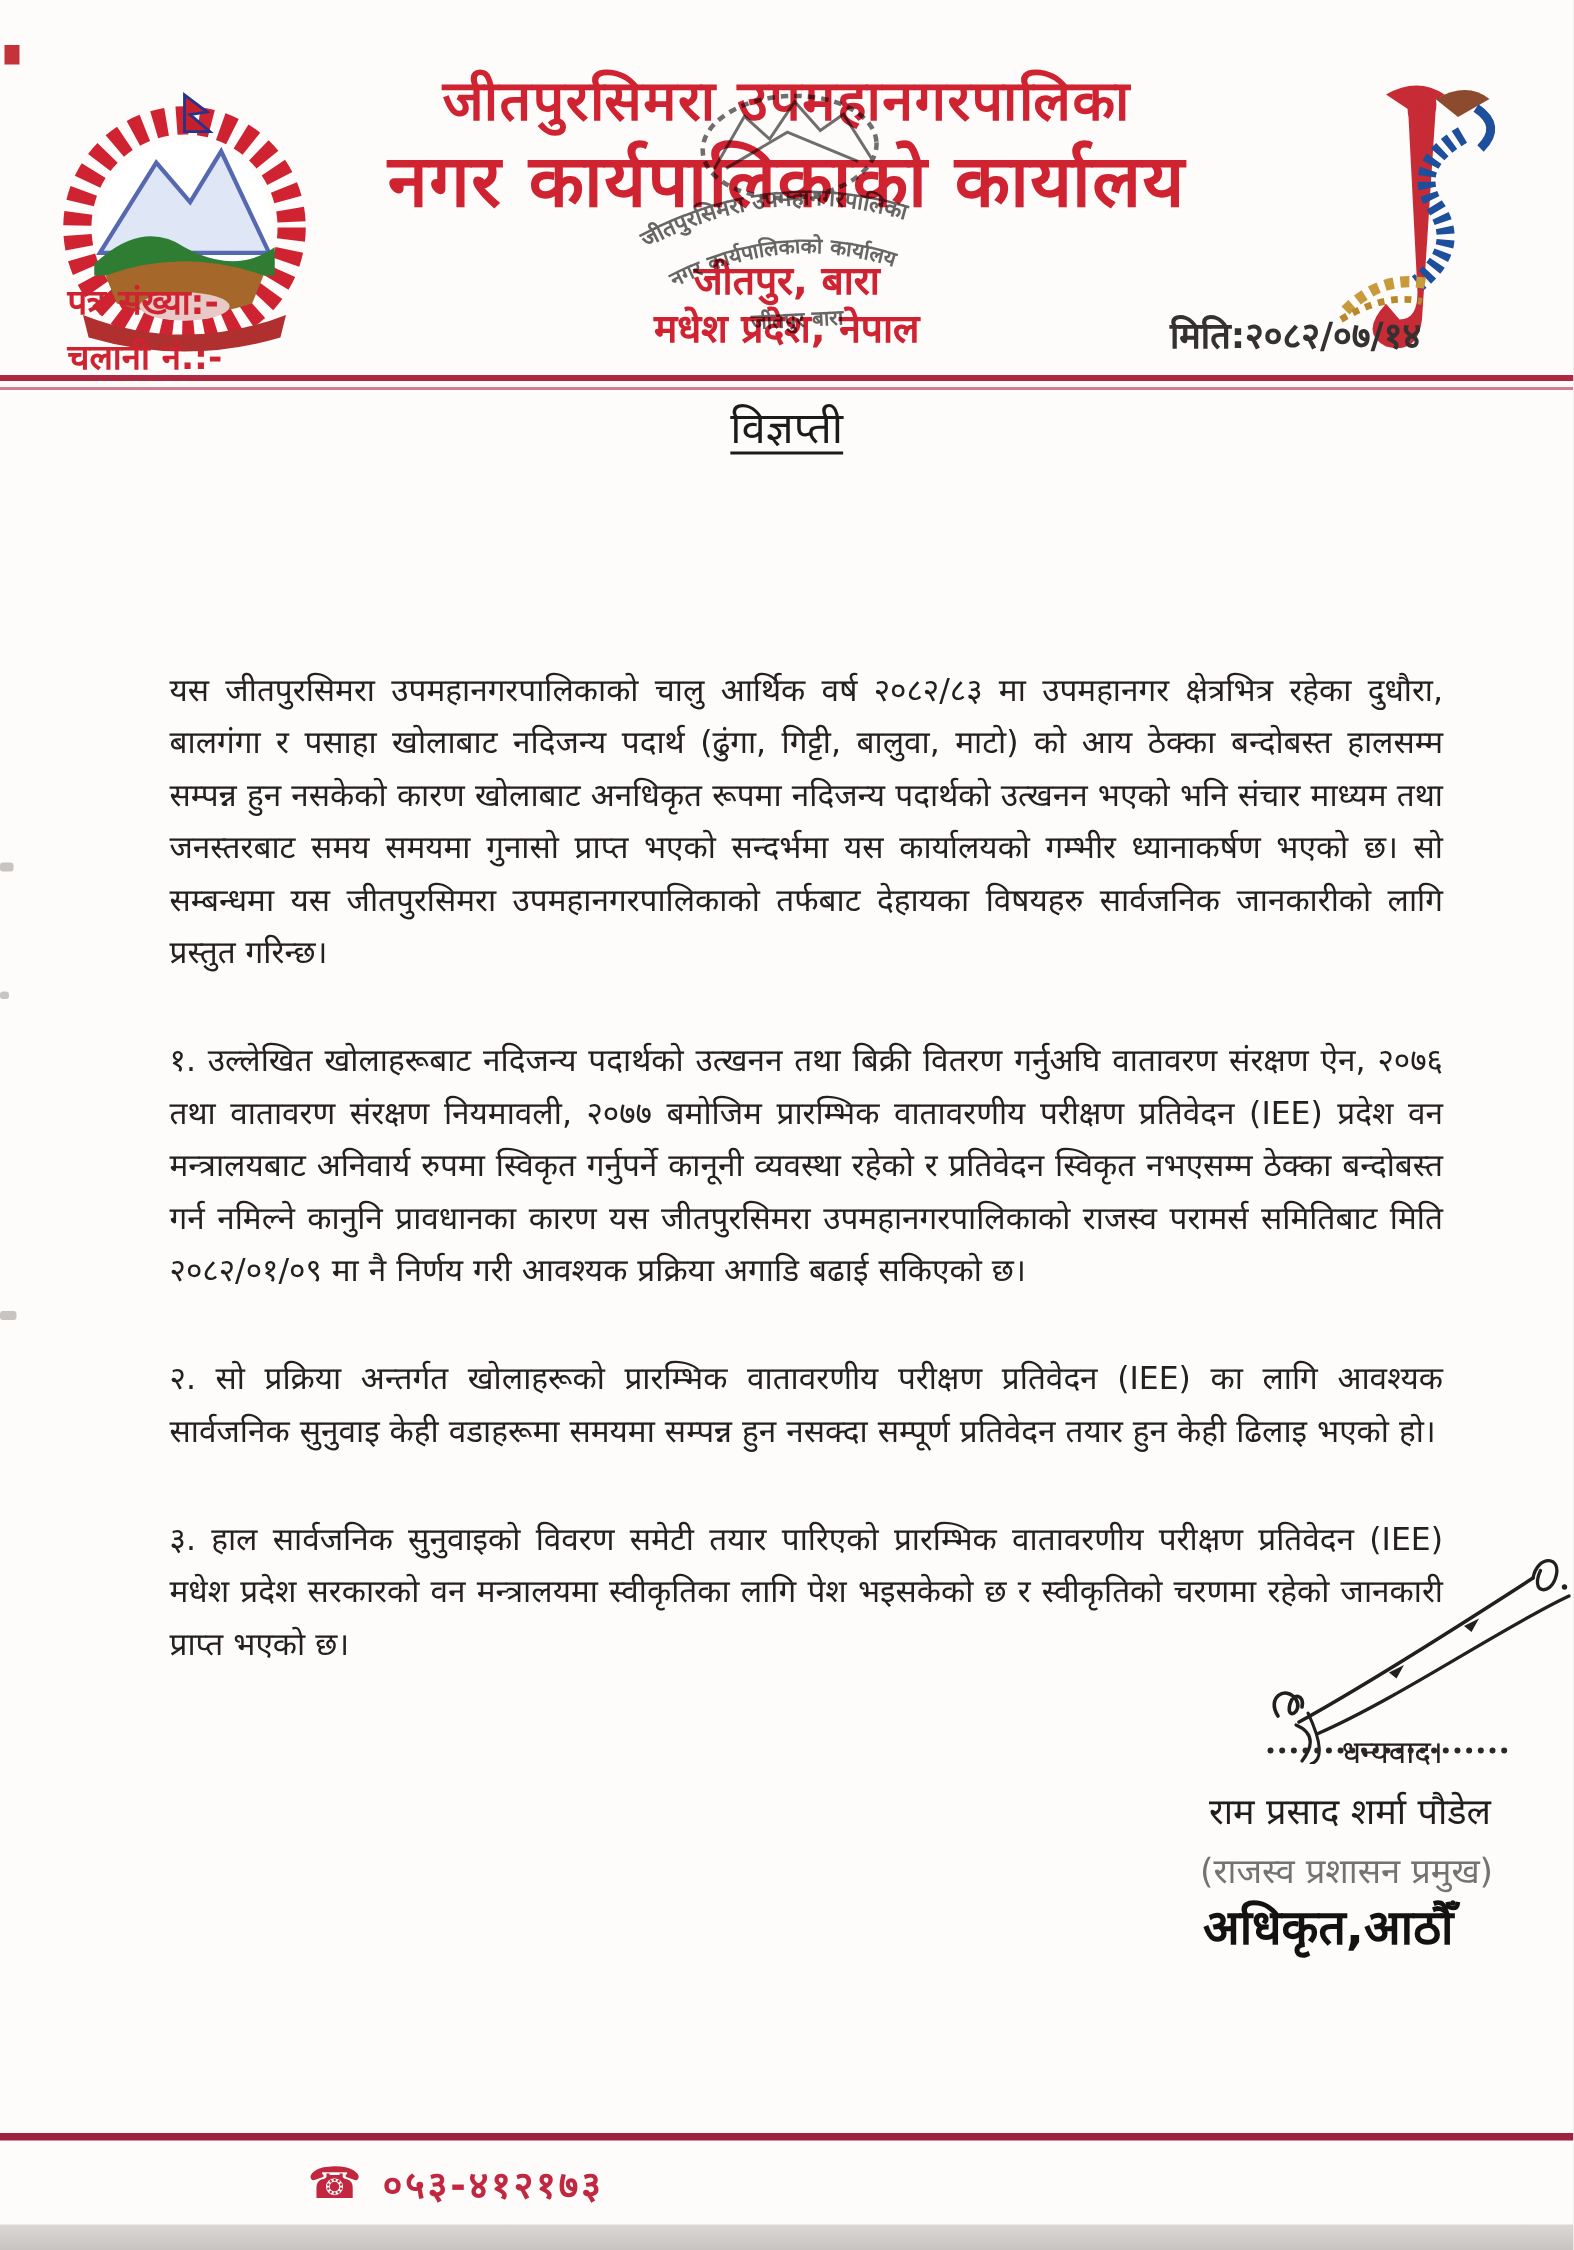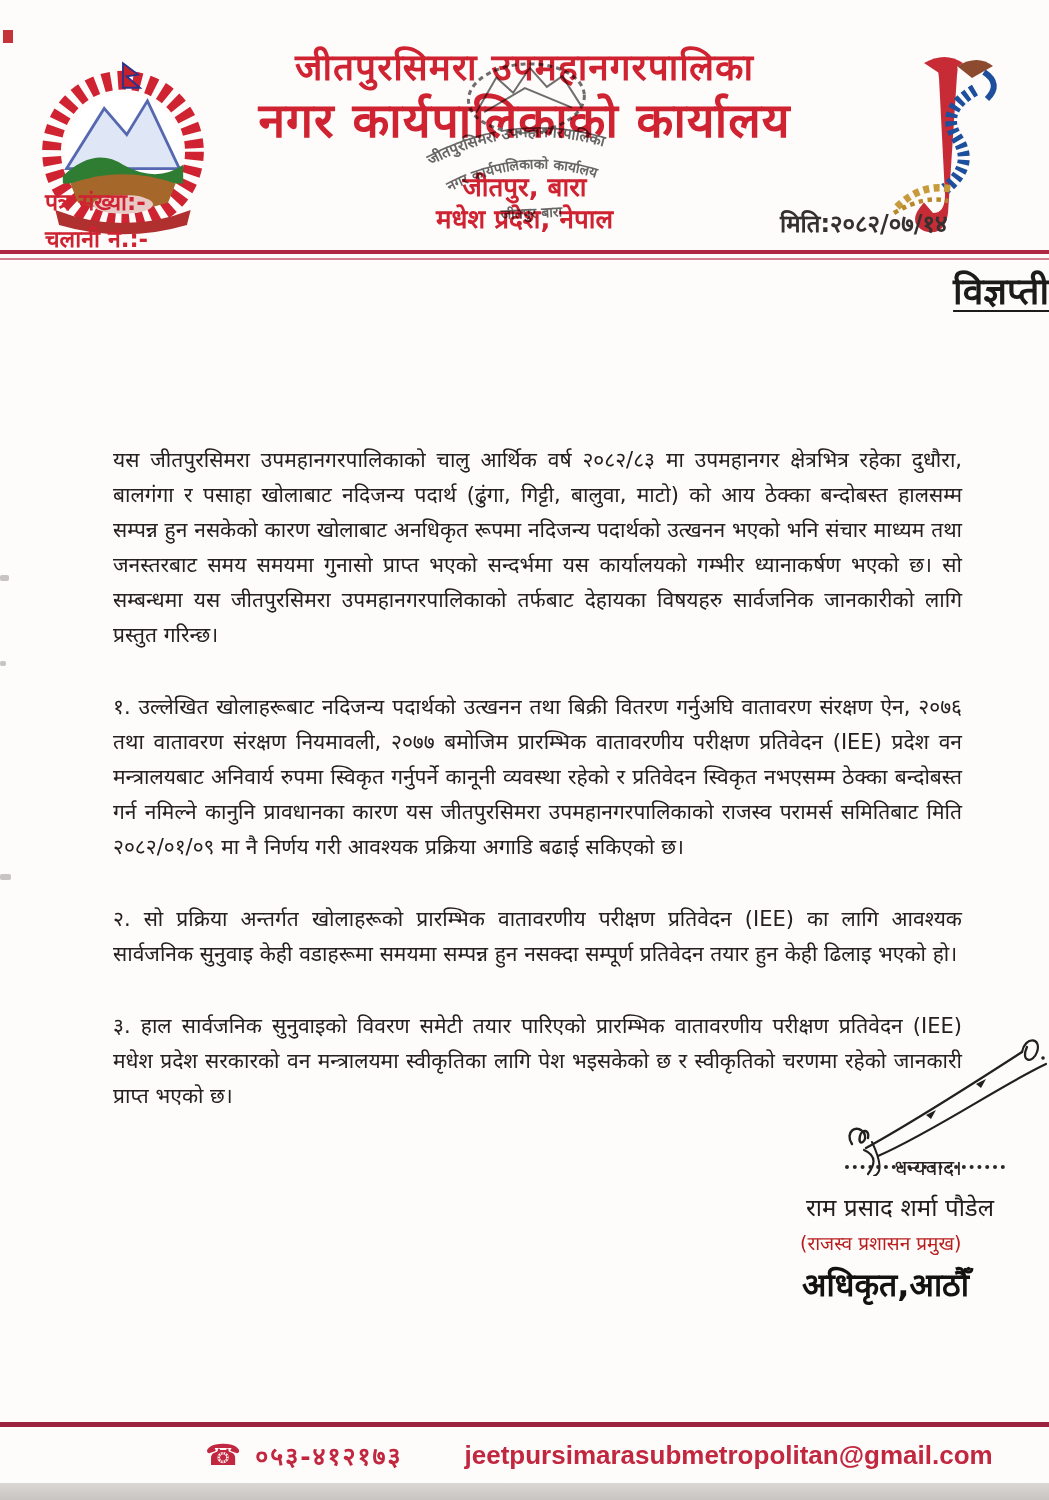--- a/index.html
+++ b/index.html
@@ -25,39 +25,39 @@
   .logo-left  { position:absolute; left:28px;  top:52px; width:190px; height:188px; z-index:2; }
   .logo-right { position:absolute; left:878px; top:45px; width:152px; height:195px; z-index:2; }
 
   .stamp { position:absolute; left:408px; top:50px; width:240px; height:195px; z-index:3;
            opacity:.85; mix-blend-mode:multiply; transform:rotate(-3deg); }
 
   .rule-a { position:absolute; top:250px; left:0; right:0; height:4px; background:#ad2840; }
   .rule-b { position:absolute; top:258px; left:0; right:0; height:2px; background:#c4566b; opacity:.75; }
 
   
-  .notice-title { position:absolute; top:264px; left:0; right:0; text-align:right; z-index:2;
-    font-size:37px; font-weight:bold; color:#1d1b1a;
+  .notice-title { position:absolute; top:264px; left:0; right:0; text-align:center; z-index:2;
+    font-size:29px; font-weight:normal; color:#1d1b1a;
     text-decoration:underline; text-underline-offset:6px; text-decoration-thickness:2px; }
 
   .subject { position:absolute; top:344px; left:128px; width:812px; z-index:2;
     font-size:21px; font-weight:bold; color:#1d1b1a; line-height:34px;
     text-decoration:underline; text-underline-offset:6px; text-decoration-thickness:2px; }
 
   .content { position:absolute; top:443px; left:113px; width:849px; z-index:2;
     font-size:21px; line-height:35px; text-align:justify; color:#24201f; font-weight:500; }
   .content p { margin:0 0 37px 0; }
   .content p.closing { margin-bottom:0; text-align:right; }
 
   
   .sig-svg { position:absolute; left:838px; top:1018px; width:211px; height:158px; z-index:2; }
   .sig-dotted { position:absolute; left:845px; top:1165px; width:160px; z-index:2;
     border-bottom:4px dotted #2a2725; }
   .sig-name { position:absolute; left:806px; top:1190px; font-size:24px; color:#201d1c; z-index:2; }
-  .sig-role { position:absolute; left:800px; top:1230px; font-size:19px; color:#b91c1c; z-index:2; }
+  .sig-role { position:absolute; left:800px; top:1230px; font-size:23px; color:#737373; z-index:2; }
   .sig-rank { position:absolute; left:802px; top:1262px; font-size:32px; font-weight:bold; color:#141211; z-index:2; }
 
   
   .footer-rule { position:absolute; top:1422px; left:0; right:0; height:5px; background:#9d2240; }
   .footer-row  { position:absolute; top:1438px; left:205px; display:flex; align-items:center; gap:14px; z-index:2; }
   .phone-icon  { font-size:29px; color:#c22740; line-height:1; }
   .phone-text  { font-size:25px; font-weight:bold; color:#c22740; letter-spacing:2px; }
   .email-text  { margin-left:48px; font-size:26px; font-weight:bold; color:#c22740;
                  font-family:"Liberation Sans","DejaVu Sans",sans-serif; }
 
@@ -158,21 +158,20 @@
   </svg>
   <div class="sig-dotted"></div>
   <div class="sig-name">राम प्रसाद शर्मा पौडेल</div>
   <div class="sig-role">(राजस्व प्रशासन प्रमुख)</div>
   <div class="sig-rank">अधिकृत,आठौँ</div>
 
   <div class="footer-rule"></div>
   <div class="footer-row">
     <span class="phone-icon">☎</span>
     <span class="phone-text">०५३-४१२१७३</span>
-    <span class="email-text">jeetpursimarasubmetropolitan@gmail.com</span>
   </div>
 
   <div class="artifact-red"></div>
   <div class="smudge s1"></div>
   <div class="smudge s2"></div>
   <div class="smudge s3"></div>
   <div class="bottom-edge"></div>
 
 </div>
 

